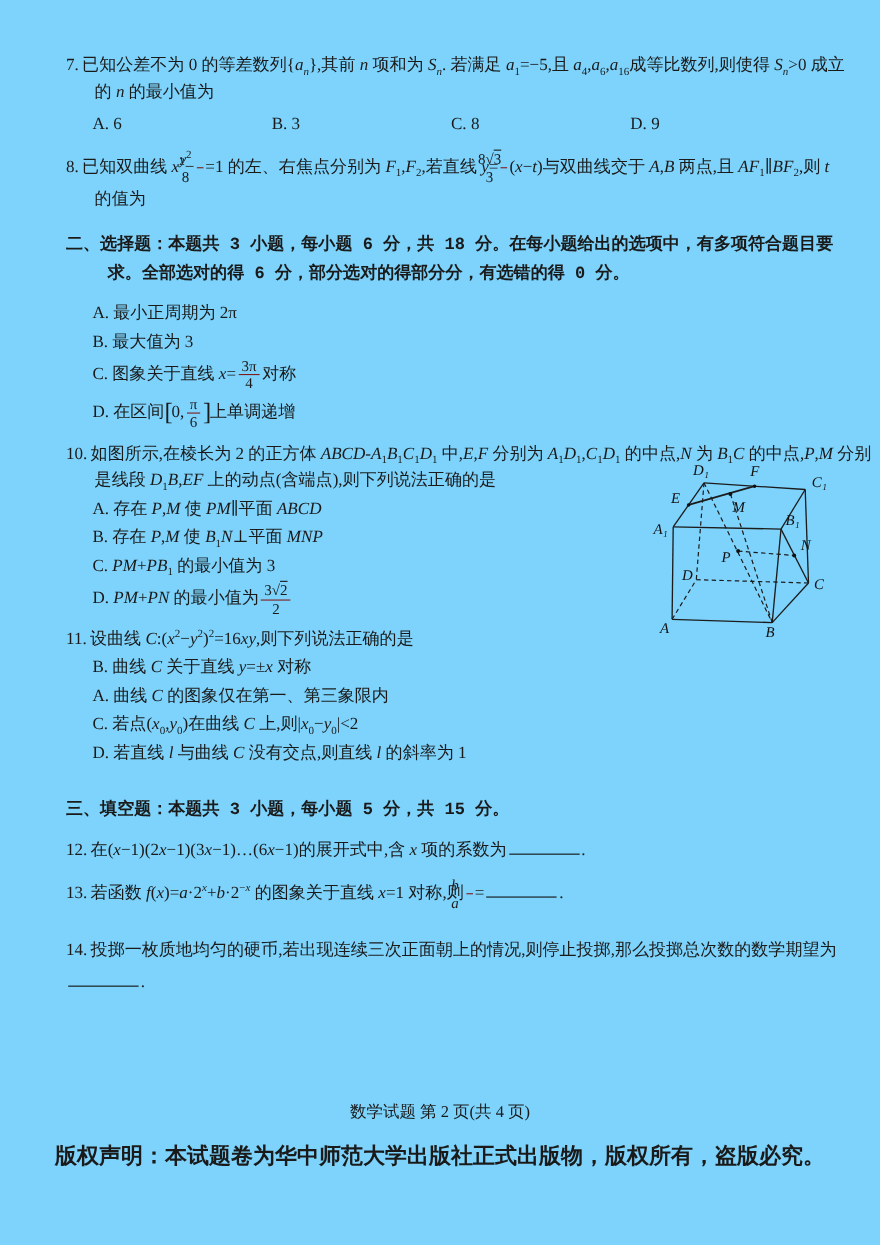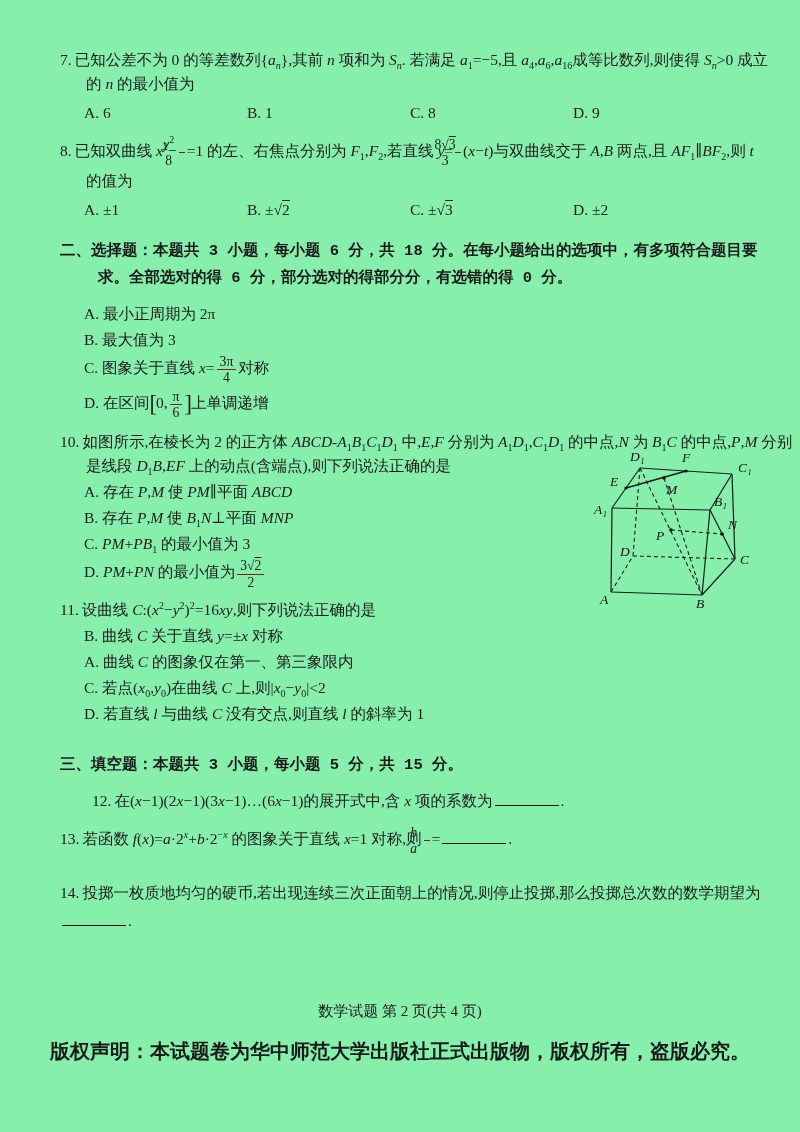--- a/index.html
+++ b/index.html
@@ -1,20 +1,20 @@
 <!DOCTYPE html>
 <html><head>
 <meta charset="utf-8">
 <style>
   html,body{margin:0;padding:0;background:#e8e8e8;}
   .page{
     position:relative;
     width:800px;height:1132px;
     margin:0 auto;
-    background:#86efac;
+    background:#7dd3fc;
     color:#1a1a1a;
     font-family:"Liberation Serif","DejaVu Serif",serif;
     font-size:15.5px;
     line-height:1.55;
     overflow:hidden;
   }
   .content{position:absolute;left:60px;top:48px;width:710px;}
   i{font-style:italic;font-family:"Liberation Serif","DejaVu Serif",serif;}
   sub,sup{font-size:10px;line-height:0;}
   .q{margin:0;padding-left:26px;text-indent:-26px;}
@@ -49,33 +49,27 @@
 <body>
 
 <div class="page">
   <div class="content">
 
     <div class="q">
       <span class="qnum">7.</span><span>已知公差不为 0 的等差数列{<i>a<sub>n</sub></i>},其前 <i>n</i> 项和为 <i>S<sub>n</sub></i>. 若满足 <i>a</i><sub>1</sub>=−5,且 <i>a</i><sub>4</sub>,<i>a</i><sub>6</sub>,<i>a</i><sub>16</sub>成等比数列,则使得 <i>S<sub>n</sub></i>&gt;0 成立的 <i>n</i> 的最小值为</span>
     </div>
     <div class="opts4">
       <span class="opt">A. 6</span>
-      <span class="opt">B. 1</span>
+      <span class="opt">B. 3</span>
       <span class="opt">C. 8</span>
       <span class="opt">D. 9</span>
     </div>
 
     <div class="q">
       <span class="qnum">8.</span><span>已知双曲线 <i>x</i><sup>2</sup>−<span class="frac"><span class="num"><i>y</i><sup>2</sup></span><span class="den">8</span></span>=1 的左、右焦点分别为 <i>F</i><sub>1</sub>,<i>F</i><sub>2</sub>,若直线 <i>y</i>=<span class="frac"><span class="num">8√<span class="ov">3</span></span><span class="den">3</span></span>(<i>x</i>−<i>t</i>)与双曲线交于 <i>A</i>,<i>B</i> 两点,且 <i>AF</i><sub>1</sub>∥<i>BF</i><sub>2</sub>,则 <i>t</i> 的值为</span>
-    </div>
-    <div class="opts4">
-      <span class="opt">A. ±1</span>
-      <span class="opt">B. ±√<span class="ov">2</span></span>
-      <span class="opt">C. ±√<span class="ov">3</span></span>
-      <span class="opt">D. ±2</span>
     </div>
 
     <div class="sec">二、选择题：本题共 3 小题，每小题 6 分，共 18 分。在每小题给出的选项中，有多项符合题目要求。全部选对的得 6 分，部分选对的得部分分，有选错的得 0 分。</div>
 
     <div class="optlist">
       <div class="opt">A. 最小正周期为 2π</div>
       <div class="opt">B. 最大值为 3</div>
       <div class="opt">C. 图象关于直线 <i>x</i>=<span class="frac"><span class="num">3π</span><span class="den">4</span></span>对称</div>
       <div class="opt">D. 在区间<span class="bb">[</span>0,<span class="frac"><span class="num">π</span><span class="den">6</span></span><span class="bb">]</span>上单调递增</div>
     </div>
@@ -146,21 +140,21 @@
     </div>
     <div class="optlist">
       <div class="opt">B. 曲线 <i>C</i> 关于直线 <i>y</i>=±<i>x</i> 对称</div>
       <div class="opt">A. 曲线 <i>C</i> 的图象仅在第一、第三象限内</div>
       <div class="opt">C. 若点(<i>x</i><sub>0</sub>,<i>y</i><sub>0</sub>)在曲线 <i>C</i> 上,则|<i>x</i><sub>0</sub>−<i>y</i><sub>0</sub>|&lt;2</div>
       <div class="opt">D. 若直线 <i>l</i> 与曲线 <i>C</i> 没有交点,则直线 <i>l</i> 的斜率为 1</div>
     </div>
 
     <div class="sec" style="margin-top:26px;">三、填空题：本题共 3 小题，每小题 5 分，共 15 分。</div>
 
-    <div class="q" style="margin-bottom:12px;margin-left:32px;">
+    <div class="q" style="margin-bottom:12px;">
       <span class="qnum">12.</span><span>在(<i>x</i>−1)(2<i>x</i>−1)(3<i>x</i>−1)…(6<i>x</i>−1)的展开式中,含 <i>x</i> 项的系数为<span class="blank"></span>.</span>
     </div>
 
     <div class="q" style="margin-bottom:24px;">
       <span class="qnum">13.</span><span>若函数 <i>f</i>(<i>x</i>)=<i>a</i>·2<sup><i>x</i></sup>+<i>b</i>·2<sup>−<i>x</i></sup> 的图象关于直线 <i>x</i>=1 对称,则<span class="frac"><span class="num"><i>b</i></span><span class="den"><i>a</i></span></span>=<span class="blank"></span>.</span>
     </div>
 
     <div class="q">
       <span class="qnum">14.</span><span>投掷一枚质地均匀的硬币,若出现连续三次正面朝上的情况,则停止投掷,那么投掷总次数的数学期望为</span>
     </div>

